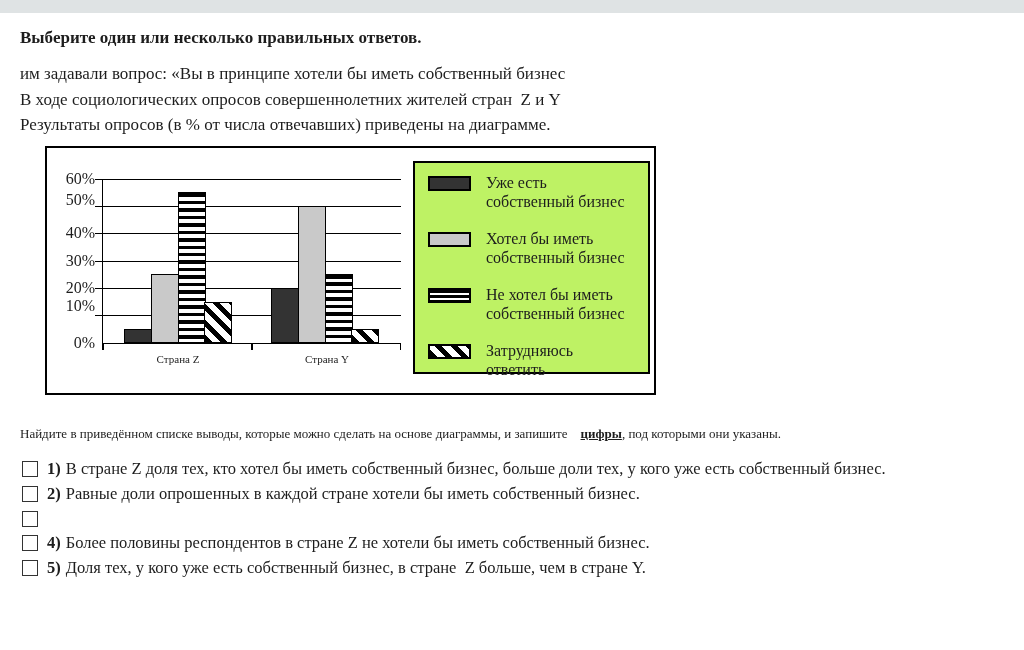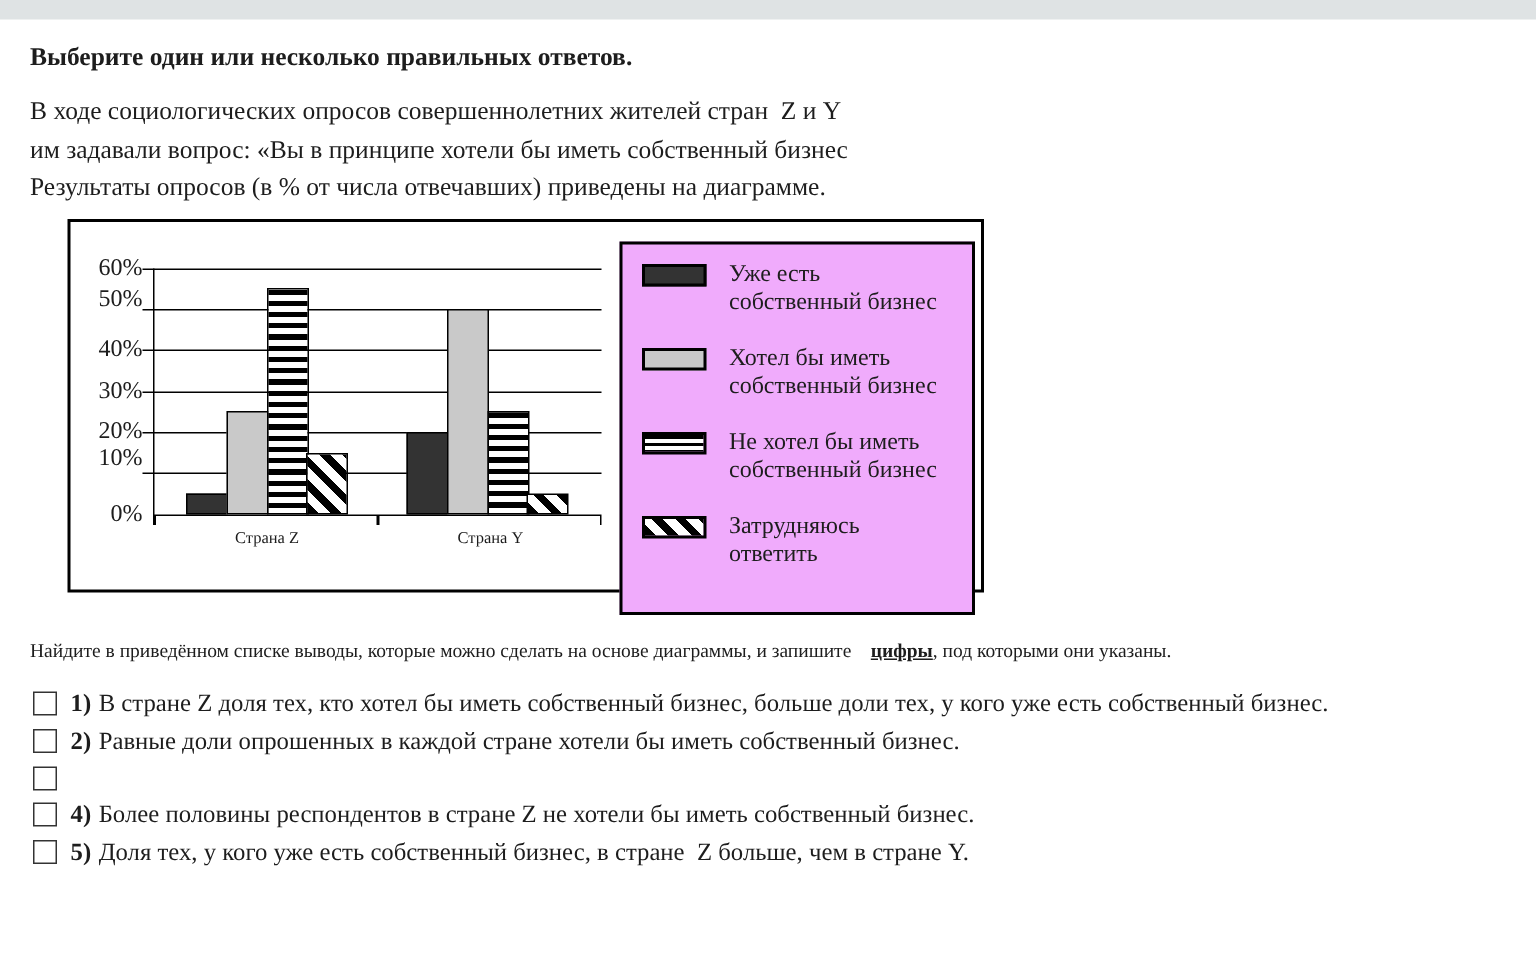--- a/index.html
+++ b/index.html
@@ -30,22 +30,22 @@
   }
   .bar{position:absolute;bottom:0;box-sizing:border-box;border:1px solid #000;z-index:2;}
   .p-dark{background:#333333;}
   .p-light{background:#c9c9c9;}
   .p-h{background:repeating-linear-gradient(to bottom,#000 0 3.5px,#fff 3.5px 7.5px);}
   .p-d{background:repeating-linear-gradient(45deg,#000 0 5px,#fff 5px 11px);}
   .xtick{position:absolute;width:1.5px;height:6px;background:#000;bottom:-7.5px;}
   .catlab{position:absolute;top:174px;transform:translateX(-50%);font-size:11px;white-space:nowrap;text-align:right;}
 
   .legend{
-    position:absolute;left:366px;top:13px;width:237px;height:249px;
-    border:2px solid #000;box-sizing:border-box;padding:10px 0 0 13px;background:#f0abfc;
+    position:absolute;left:366px;top:13px;width:237px;height:213px;
+    border:2px solid #000;box-sizing:border-box;padding:10px 0 0 13px;background:#bef264;
   }
   .leg-row{display:flex;margin-bottom:17px;}
   .sw{width:39px;height:11px;border:2px solid #000;margin:3px 15px 0 0;flex:none;}
   .sw.p-h{background:repeating-linear-gradient(to bottom,#000 0 2.5px,#fff 2.5px 5px);}
   .leg-text{font-size:16px;line-height:19.5px;white-space:pre-line;}
 
   
   .question{margin:26px 0 0 0;font-size:13px;line-height:25px;text-align:justify;}
   .gap{display:inline-block;width:13px;}
   .q-word{font-weight:bold;text-decoration:underline;}
@@ -58,22 +58,22 @@
 </head>
 <body>
 
 <div class="top-strip" style="background: rgb(223, 227, 228);"></div>
 
 <div class="content">
 
   <div class="title">Выберите один или несколько правильных ответов.</div>
 
   <div class="intro">
+    <div>им задавали вопрос: «Вы в принципе хотели бы иметь собственный бизнес</div>
     <div>В ходе социологических опросов совершеннолетних жителей стран  Z и Y</div>
-    <div>им задавали вопрос: «Вы в принципе хотели бы иметь собственный бизнес</div>
     <div>Результаты опросов (в % от числа отвечавших) приведены на диаграмме.</div>
   </div>
 
   <div class="chart-wrap">
     <div class="plot">
         <div class="gridline" style="bottom: 26.3333px;"></div>
         <div class="gridline" style="bottom: 53.6667px;"></div>
         <div class="gridline" style="bottom: 81px;"></div>
         <div class="gridline" style="bottom: 108.333px;"></div>
         <div class="gridline" style="bottom: 135.667px;"></div>

